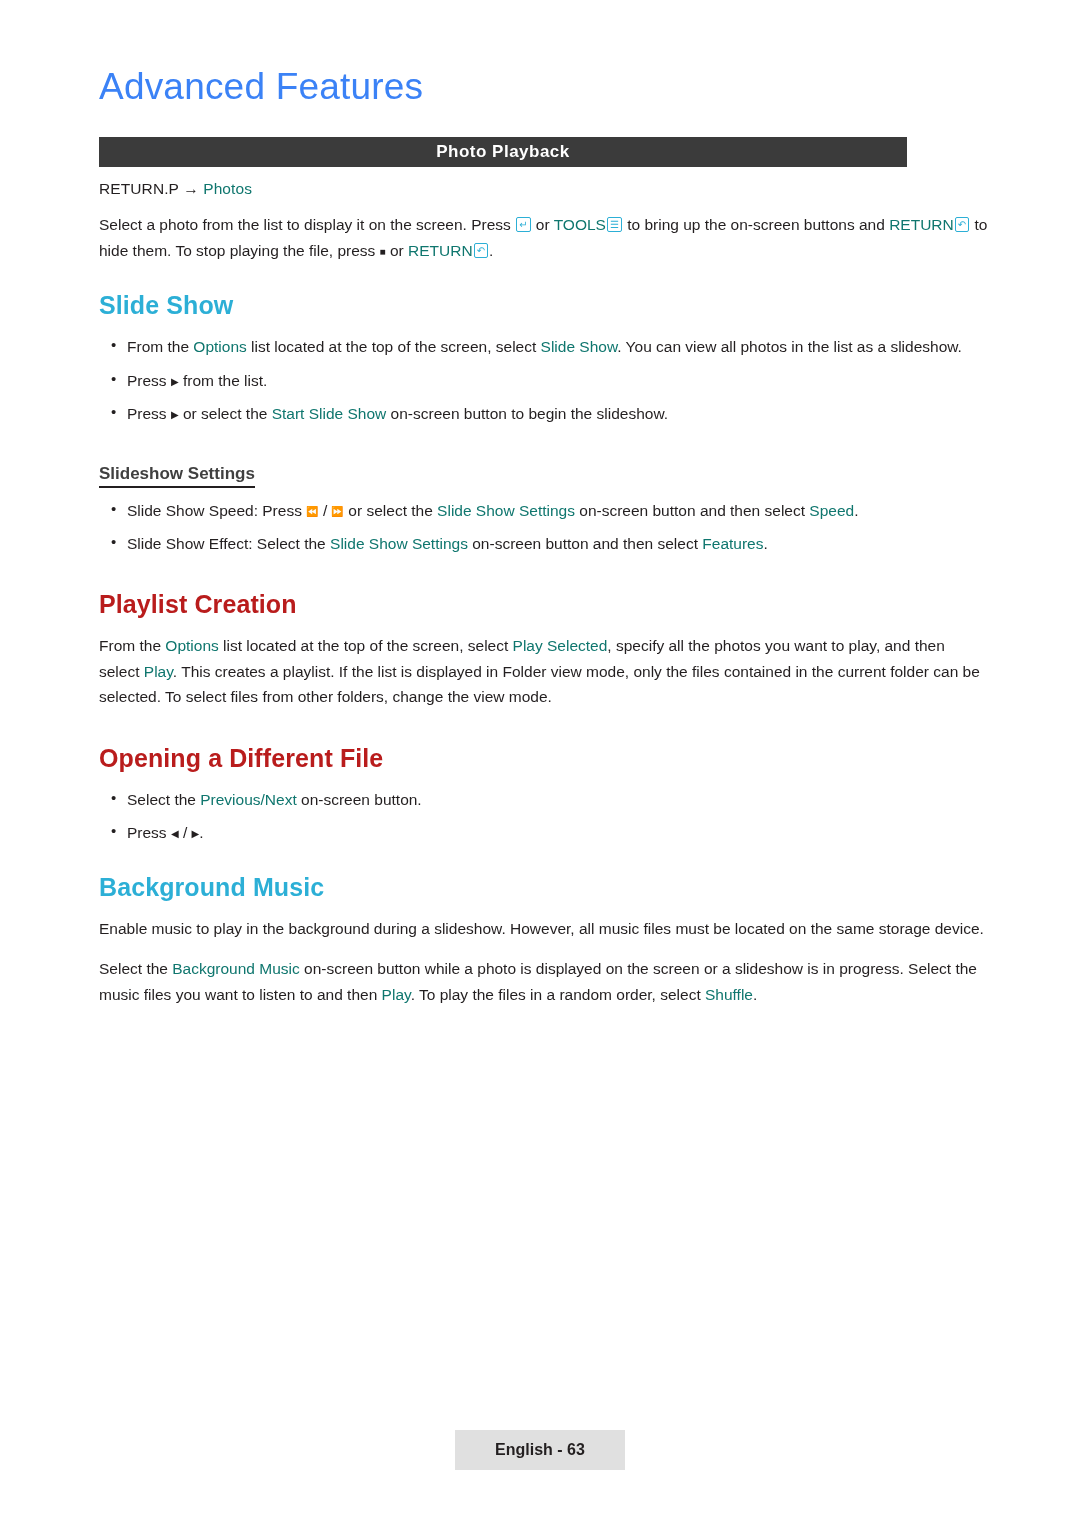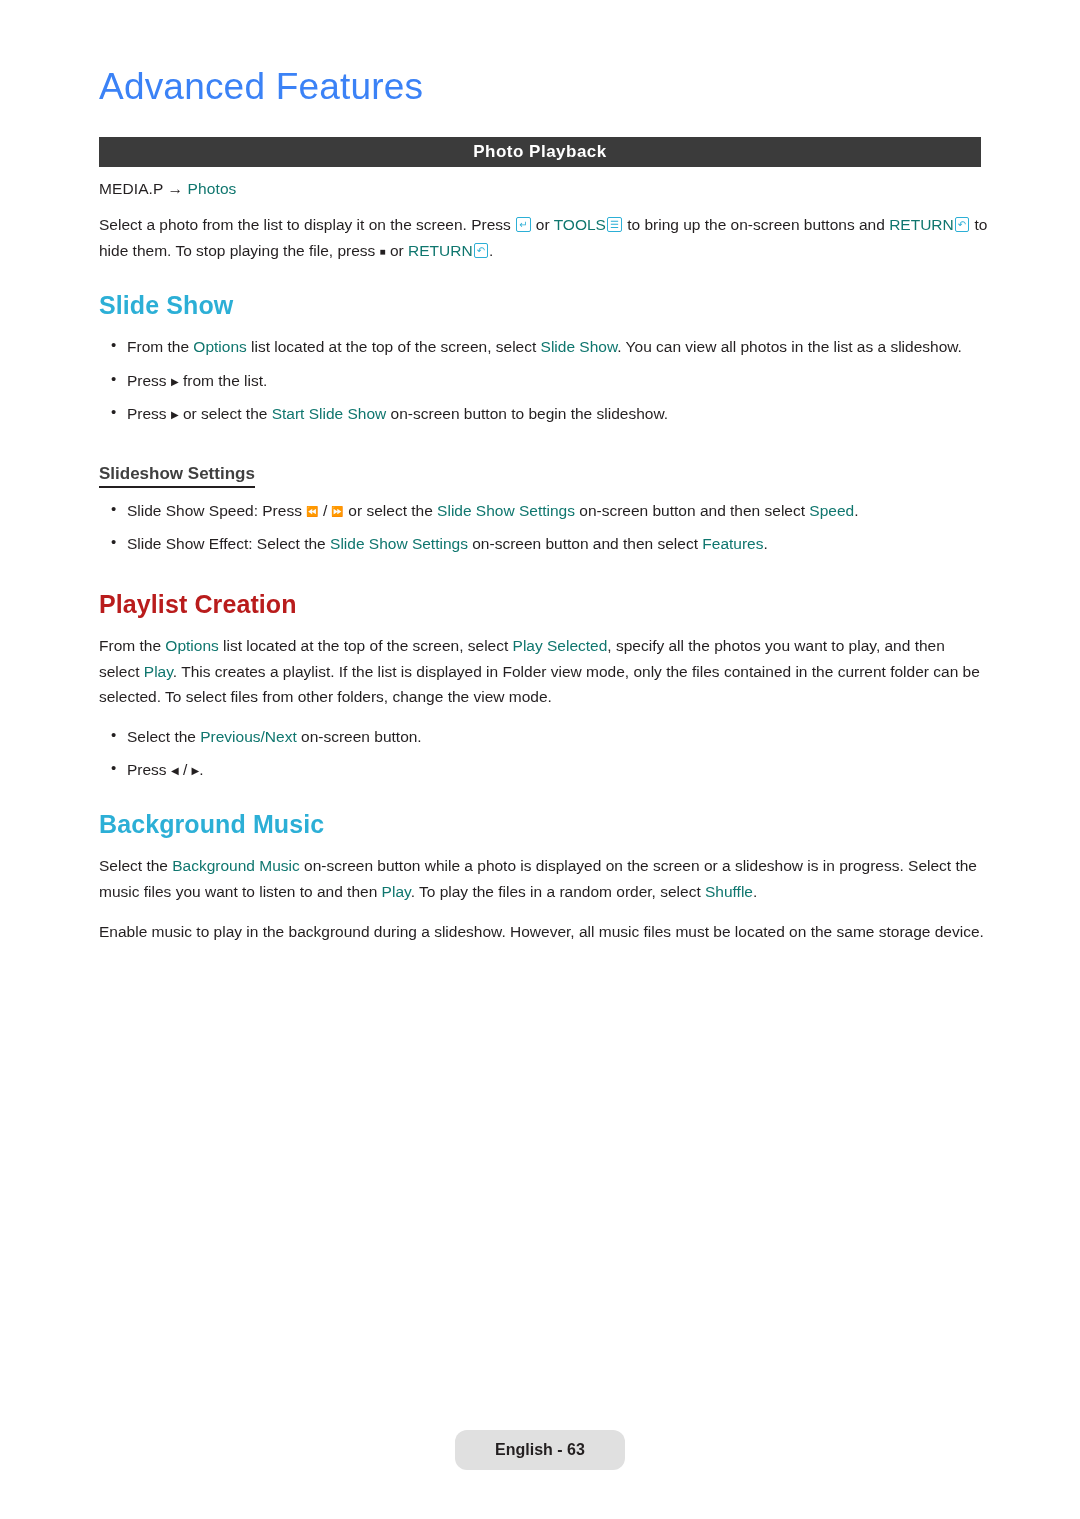--- a/index.html
+++ b/index.html
@@ -27,21 +27,21 @@
     top: 66px;
     font-size: 37px;
     font-weight: 300;
     color: #3b82f6;
     letter-spacing: 0.2px;
   }
   .section-bar {
     position: absolute;
     left: 99px;
     top: 137px;
-    width: 882px;
+    width: 808px;
     height: 30px;
     background: #3b3b3b;
   }
   .section-bar span {
     display: block;
     text-align: center;
     color: #ffffff;
     font-size: 17px;
     font-weight: bold;
     line-height: 30px;
@@ -130,21 +130,21 @@
     font-size: 10px;
     vertical-align: 1px;
   }
   .footer-badge {
     position: absolute;
     left: 455px;
     top: 1430px;
     width: 170px;
     height: 40px;
     background: #e0e0e0;
-    border-radius: 12px;
+    border-radius: 0;
   }
   .footer-badge span {
     display: block;
     text-align: center;
     line-height: 40px;
     font-size: 16px;
     font-weight: bold;
     color: #231f20;
   }
 </style>
@@ -155,21 +155,21 @@
 
   <div class="chapter-title">Advanced Features</div>
 
   <div class="section-bar">
     <span>Photo Playback</span>
   </div>
 
   <div class="content">
 
     <div class="breadcrumb">
-      <span>MEDIA.P</span>
+      <span>RETURN.P</span>
       <span class="arrow">→</span>
       <span class="cy">Photos</span>
     </div>
 
     <div class="body-text">
       <span>Select a photo from the list to display it on the screen. Press </span><span class="key">↵</span><span> or </span><span class="cy">TOOLS</span><span class="key">☰</span><span> to bring up the on-screen buttons and </span><span class="cy">RETURN</span><span class="key">↶</span><span> to hide them. To stop playing the file, press </span><span class="glyph-sm">■</span><span> or </span><span class="cy">RETURN</span><span class="key">↶</span><span>.</span>
     </div>
 
     <h2 class="blue">Slide Show</h2>
     <ul class="bullets">
@@ -180,28 +180,29 @@
 
     <h3 class="sub">Slideshow Settings</h3>
     <ul class="bullets">
         <li><span>Slide Show Speed: Press </span><span class="glyph-sm">⏪</span><span> / </span><span class="glyph-sm">⏩</span><span> or select the </span><span class="cy">Slide Show Settings</span><span> on-screen button and then select </span><span class="cy">Speed</span><span>.</span></li>
         <li><span>Slide Show Effect: Select the </span><span class="cy">Slide Show Settings</span><span> on-screen button and then select </span><span class="cy">Features</span><span>.</span></li>
       </ul>
 
     <h2 class="dark">Playlist Creation</h2>
     <p class="para"><span>From the </span><span class="cy">Options</span><span> list located at the top of the screen, select </span><span class="cy">Play Selected</span><span>, specify all the photos you want to play, and then select </span><span class="cy">Play</span><span>. This creates a playlist. If the list is displayed in Folder view mode, only the files contained in the current folder can be selected. To select files from other folders, change the view mode.</span></p>
 
+    <h2 class="dark">Opening a Different File</h2>
     <ul class="bullets">
         <li><span>Select the </span><span class="cy">Previous/Next</span><span> on-screen button.</span></li>
         <li><span>Press </span><span class="glyph-sm cy">◀</span><span> / </span><span class="glyph-sm cy">▶</span><span>.</span></li>
       </ul>
 
     <h2 class="blue">Background Music</h2>
+    <p class="para">Enable music to play in the background during a slideshow. However, all music files must be located on the same storage device.</p>
     <p class="para"><span>Select the </span><span class="cy">Background Music</span><span> on-screen button while a photo is displayed on the screen or a slideshow is in progress. Select the music files you want to listen to and then </span><span class="cy">Play</span><span>. To play the files in a random order, select </span><span class="cy">Shuffle</span><span>.</span></p>
-    <p class="para">Enable music to play in the background during a slideshow. However, all music files must be located on the same storage device.</p>
 
   </div>
 
   <div class="footer-badge">
     <span>English - 63</span>
   </div>
 
 </div>
 
 </body></html>

